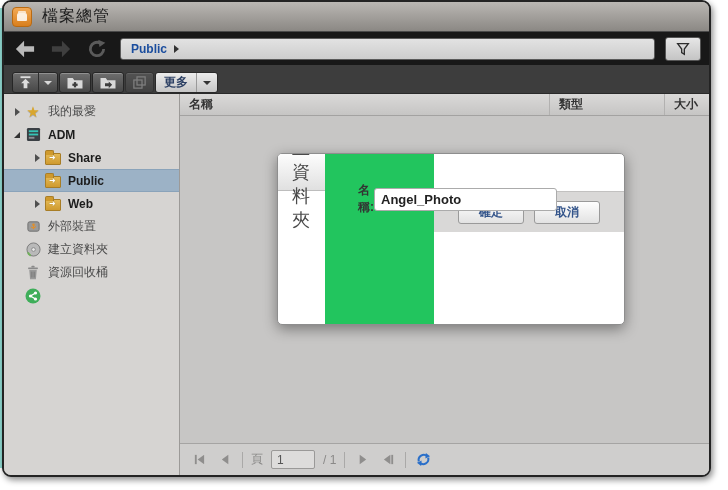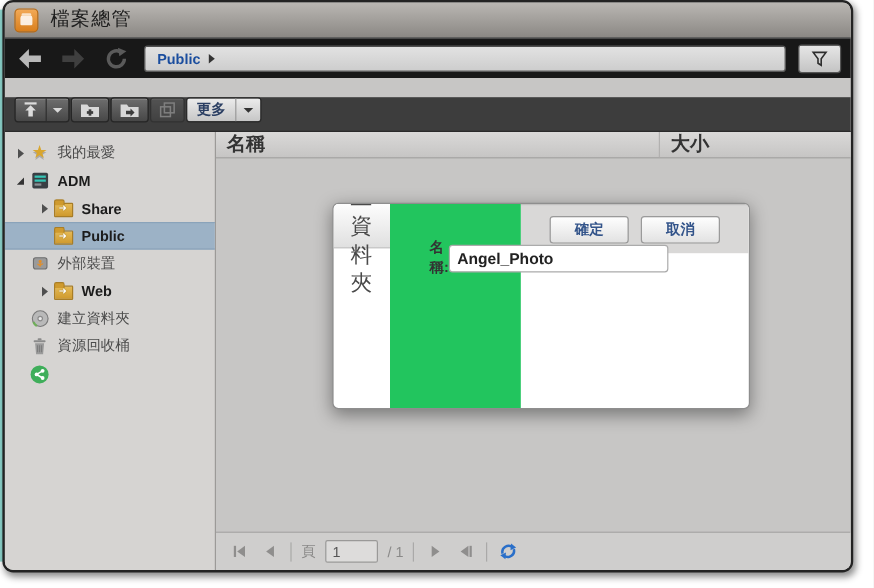--- a/index.html
+++ b/index.html
@@ -26,21 +26,21 @@
   .navbar { height:33px; flex:0 0 33px; background:#181818; display:flex; align-items:center; padding:0 8px; gap:10px; }
   .navbtn { width:26px; height:22px; display:flex; align-items:center; justify-content:center; background:none; border:none; cursor:pointer; }
   .crumbbar { flex:1; height:22px; background:linear-gradient(#e2e2e2,#cdcdcd); border:1px solid #5a5a5a; border-radius:3px;
     display:flex; align-items:center; padding:0 10px; gap:7px; }
   .crumbtext { font-size:12px; font-weight:bold; color:#1a4d9e; }
   .crumbcaret { width:0; height:0; border-left:5px solid #333; border-top:4px solid transparent; border-bottom:4px solid transparent; }
   .filterbtn { width:36px; height:24px; background:linear-gradient(#e6e6e6,#c4c4c4); border:1px solid #555; border-radius:3px;
     display:flex; align-items:center; justify-content:center; cursor:pointer; }
 
   
-  .toolbar { height:29px; flex:0 0 29px; background:#3d3d3d; display:flex; align-items:flex-start; padding:0 8px; gap:1px; border-bottom:1px solid #2a2a2a;margin-top:16px; }
+  .toolbar { height:29px; flex:0 0 29px; background:#3d3d3d; display:flex; align-items:flex-end; padding:0 8px; gap:1px; border-bottom:1px solid #2a2a2a; }
   .tbtn { height:21px; display:flex; align-items:center; justify-content:center; padding:0 6px;
     background:linear-gradient(#6e6e6e,#474747); border:1px solid #262626; border-radius:3px;
     box-shadow:inset 0 1px 0 rgba(255,255,255,.25); cursor:pointer; }
   .tbtn.split { padding:0; }
   .tbtn .seg { padding:0 5px; display:flex; align-items:center; height:100%; }
   .tbtn .seg + .seg { border-left:1px solid #2e2e2e; }
   .tbtn.disabled { opacity:.45; cursor:default; }
   .morebtn { height:21px; display:flex; align-items:center; gap:0; padding:0;
     background:linear-gradient(#ececec,#c6c6c6); border:1px solid #2a2a2a; border-radius:3px; cursor:pointer; }
   .morebtn .mseg { padding:0 8px; height:100%; display:flex; align-items:center; }
@@ -65,21 +65,21 @@
   .slabel.bold { font-weight:bold; color:#1c1c1c; }
   .slabel .suffix { font-weight:normal; color:#6e6e6e; }
 
   
   .folder { position:relative; width:16px; height:12px; background:linear-gradient(#e4b955,#cf9a2e); border:1px solid #a87d26; border-radius:1px; margin-top:3px; }
   .folder::before { content:""; position:absolute; left:-1px; top:-4px; width:7px; height:4px; background:#cf9a2e; border:1px solid #a87d26; border-bottom:none; border-radius:2px 2px 0 0; }
   .folder::after { content:"➜"; position:absolute; left:3px; top:-1px; font-size:8px; color:#fff; text-shadow:0 0 1px #8a6a1a; }
 
   .main { flex:1; display:flex; flex-direction:column; background:#c7c6c5; }
   .lheader { height:22px; flex:0 0 22px; display:flex; background:linear-gradient(#dad9d8,#c6c5c4); border-bottom:1px solid #a3a2a1; }
-  .col { font-size:16px; font-weight:bold; color:#333; display:flex; align-items:center; padding-left:9px; border-right:1px solid #b2b1b0; }
+  .col { font-size:12px; font-weight:bold; color:#333; display:flex; align-items:center; padding-left:9px; border-right:1px solid #b2b1b0; }
   .col.c-name { width:370px; flex:0 0 370px; }
   .col.c-type { width:115px; flex:0 0 115px; }
   .col.c-size { flex:1; border-right:none; }
   .listbody { flex:1; }
 
   .pagination { height:32px; flex:0 0 32px; background:#cfcecd; border-top:1px solid #a5a4a3; display:flex; align-items:center; padding:0 10px; gap:8px; }
   .pgbtn { width:18px; height:18px; display:flex; align-items:center; justify-content:center; background:none; border:none; cursor:pointer; }
   .pgsep { width:1px; height:16px; background:#aaa9a8; }
   .pglabel { font-size:12px; color:#8a8988; }
   .pginput { width:44px; height:19px; background:#dddcdb; border:1px solid #9a9998; border-radius:2px; font-size:12px; color:#555; padding-left:5px; font-family:"Liberation Sans",sans-serif; }
@@ -89,21 +89,21 @@
   .dialog { position:absolute; left:273px; top:59px; width:348px; height:172px; background:#fff;
     border:1px solid #8e8e8e; border-radius:5px; box-shadow:0 4px 14px rgba(0,0,0,.4); display:flex; overflow:hidden; z-index:10; }
   .dlg-title { height:37px; flex:0 0 37px; background:linear-gradient(#fdfdfd,#e0e0e0); border-bottom:1px solid #bdbdbd;
     display:flex; align-items:center; padding:0 14px; font-size:18px; color:#4a4a4a; letter-spacing:1px; }
   .dlg-body { flex:1; background:#22c55e; position:relative; }
   .dlg-row { position:absolute; left:0; top:28px; width:100%; display:flex; align-items:center; }
   .dlg-label { width:84px; text-align:left; padding-left:33px; font-size:12px; font-weight:bold; color:#333; }
   .dlg-input { width:240px; height:23px; border:1px solid #ababab; border-radius:3px; padding-left:6px;
     font-size:13px; font-weight:bold; color:#222; font-family:"Liberation Sans",sans-serif; }
   .dlg-footer { height:41px; flex:0 0 41px; background:#d9d8d7; border-top:1px solid #c2c1c0;
-    display:flex; align-items:center; justify-content:flex-end; gap:10px; padding:0 24px; }
+    display:flex; align-items:center; justify-content:flex-end; gap:10px; padding:0 24px;margin-top:37px; }
   .dlg-btn { min-width:66px; height:23px; background:linear-gradient(#fefefe,#e2e2e2); border:1px solid #9a9a9a; border-radius:3px;
     font-size:12px; font-weight:bold; color:#33548a; cursor:pointer; font-family:"Liberation Sans",sans-serif; }
 </style>
 </head>
 <body>
 
 <div class="stage">
   <div class="desktop-strip"></div>
 
   <div class="window">
@@ -222,40 +222,40 @@
         </div>
 
         <div class="srow indent selected">
           <span class="tw"></span>
           <span class="sicon">
               <span class="folder"></span>
             </span>
           <span class="slabel bold">Public</span>
         </div>
 
+        <div class="srow indent">
+          <span class="tw">
+              <i class="tri-r"></i>
+            </span>
+          <span class="sicon">
+              <span class="folder"></span>
+            </span>
+          <span class="slabel bold">Web</span>
+        </div>
+
         <div class="srow">
           <span class="tw"></span>
           <span class="sicon">
             <svg width="15" height="15" viewBox="0 0 16 16">
                 <rect x="2" y="3" width="12" height="10" rx="2" fill="#9a9a9a" stroke="#6e6e6e"></rect>
                 <circle cx="8" cy="6.2" r="1.4" fill="#e08f2d"></circle>
                 <path d="M8 6.5 V11 M5.5 8.5 L8 10 M10.5 8 L8 9.7" stroke="#e08f2d" stroke-width="1.1" fill="none"></path>
               </svg>
           </span>
           <span class="slabel">外部裝置</span>
-        </div>
-
-        <div class="srow indent">
-          <span class="tw">
-              <i class="tri-r"></i>
-            </span>
-          <span class="sicon">
-              <span class="folder"></span>
-            </span>
-          <span class="slabel bold">Web</span>
         </div>
 
         <div class="srow">
           <span class="tw"></span>
           <span class="sicon">
             <svg width="15" height="15" viewBox="0 0 16 16">
                 <circle cx="8" cy="8" r="7" fill="#b9b9b9" stroke="#7a7a7a"></circle>
                 <circle cx="8" cy="8" r="2" fill="#e8e8e8" stroke="#8a8a8a"></circle>
                 <path d="M2 11 A7 7 0 0 0 5 14.5" stroke="#6fae5a" stroke-width="2" fill="none"></path>
               </svg>
@@ -287,20 +287,21 @@
                 <circle cx="10.5" cy="11" r="1.6" fill="#fff"></circle>
               </svg>
           </span>
         </div>
 
       </div>
 
       <div class="main">
         <div class="lheader">
           <div class="col c-name">名稱</div>
+          <div class="col c-type">類型</div>
           <div class="col c-size">大小</div>
         </div>
         <div class="listbody"></div>
 
         <div class="pagination">
           <button class="pgbtn">
             <svg width="13" height="13" viewBox="0 0 14 14">
                 <rect x="2" y="2" width="2" height="10" fill="#8f8e8d"></rect>
                 <polygon points="12,2 12,12 5,7" fill="#8f8e8d"></polygon>
               </svg>

